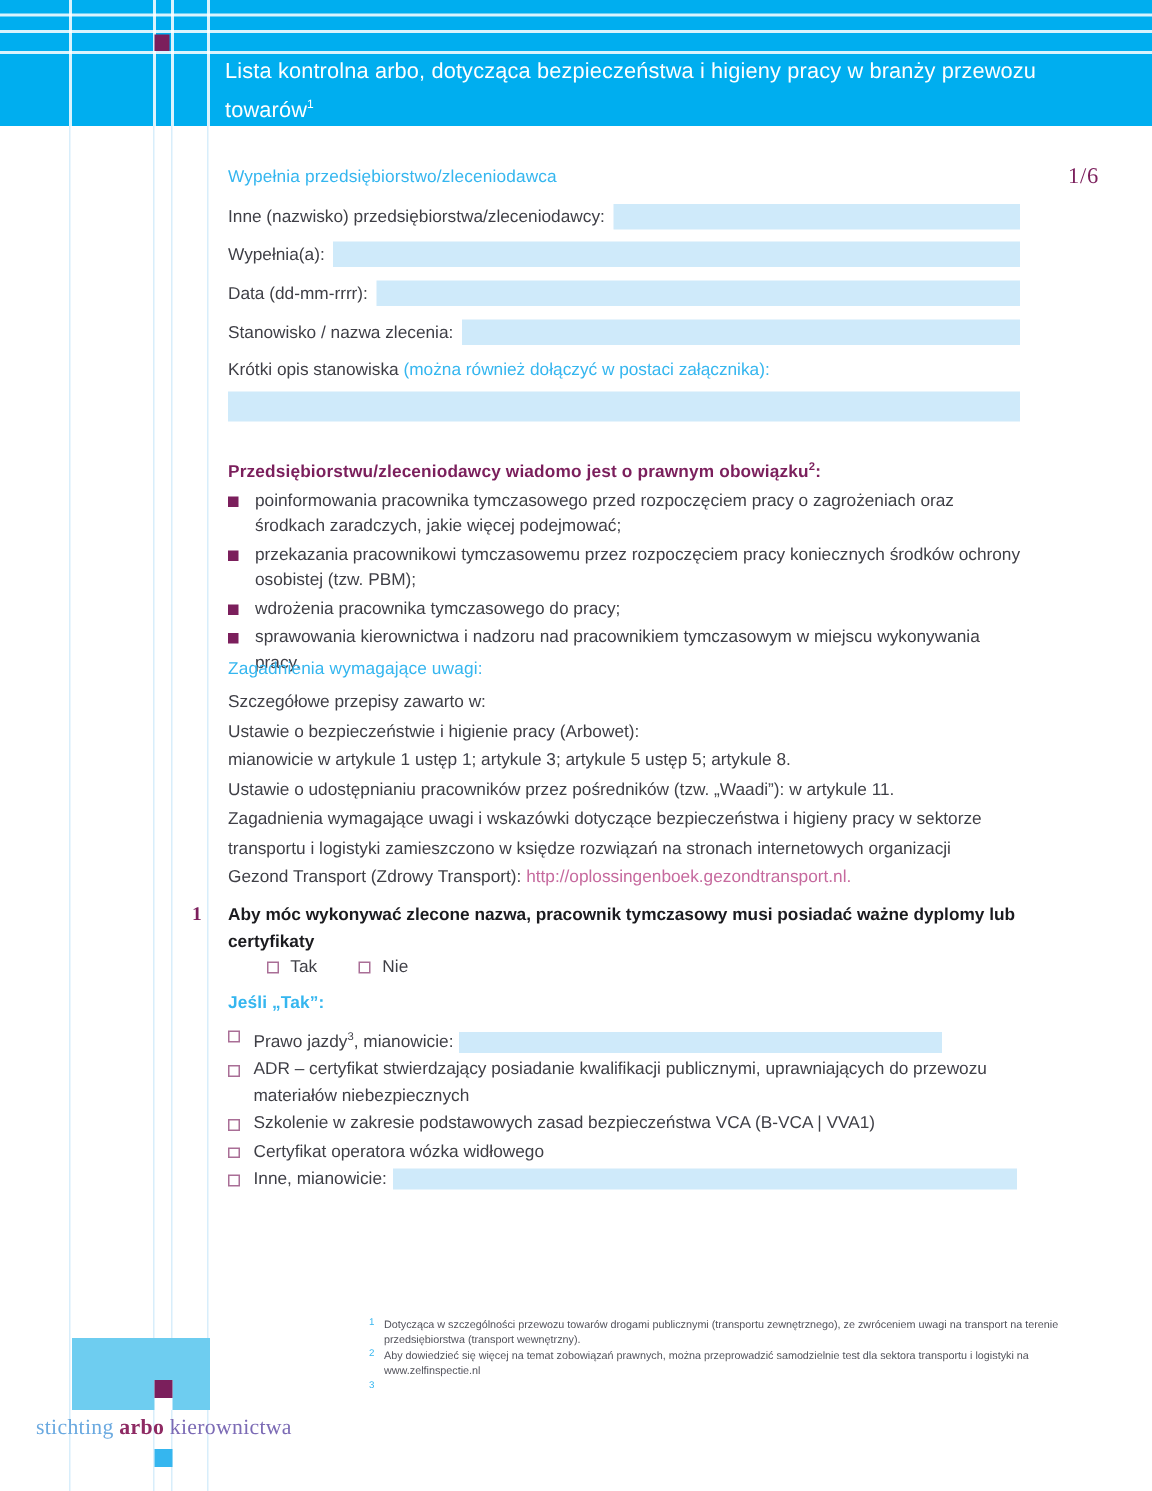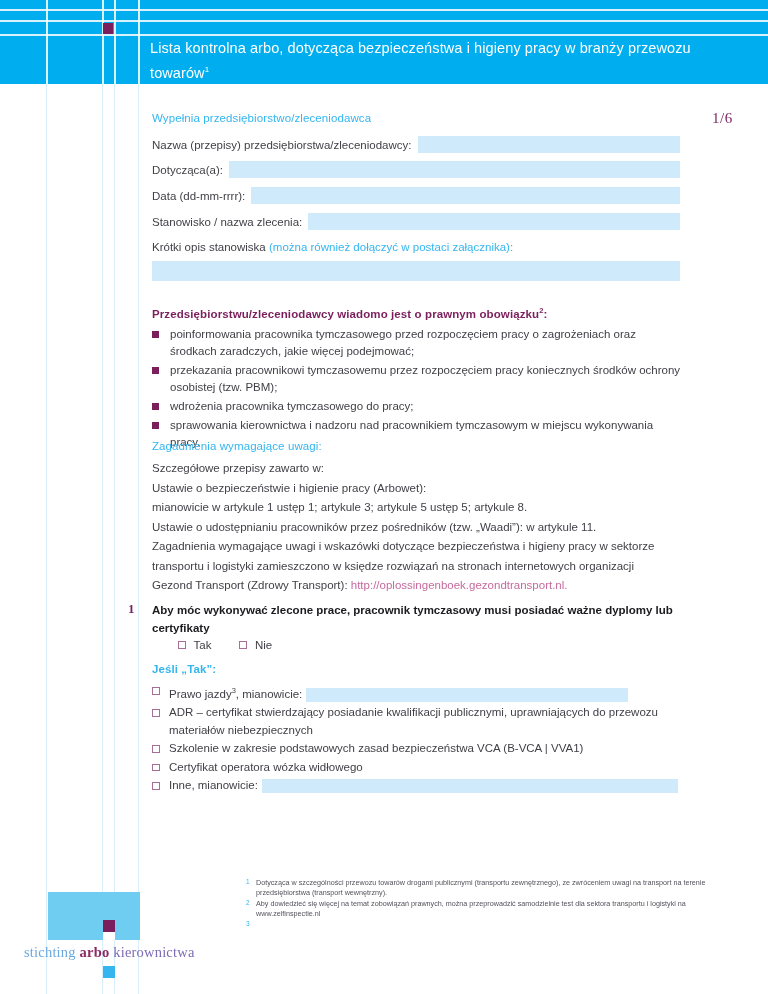--- a/index.html
+++ b/index.html
@@ -164,25 +164,25 @@
 </div>
 <div class="header-title"><span>Lista kontrolna arbo, dotycząca bezpieczeństwa i higieny pracy w branży przewozu towarów</span><sup>1</sup></div>
 
 <div class="content">
 
   <div class="page-num">1/6</div>
 
   <div class="sec-blue" style="top:112px;">Wypełnia przedsiębiorstwo/zleceniodawca</div>
 
   <div class="field-row" style="top:136px;">
-    <span class="field-label">Nazwa (przepisy) przedsiębiorstwa/zleceniodawcy:</span>
+    <span class="field-label">Inne (nazwisko) przedsiębiorstwa/zleceniodawcy:</span>
     <span class="field-box"></span>
   </div>
   <div class="field-row" style="top:161px;">
-    <span class="field-label">Dotycząca(a):</span>
+    <span class="field-label">Wypełnia(a):</span>
     <span class="field-box"></span>
   </div>
   <div class="field-row" style="top:187px;">
     <span class="field-label">Data (dd-mm-rrrr):</span>
     <span class="field-box"></span>
   </div>
   <div class="field-row" style="top:213px;">
     <span class="field-label">Stanowisko / nazwa zlecenia:</span>
     <span class="field-box"></span>
   </div>
@@ -207,21 +207,21 @@
     <div>Szczegółowe przepisy zawarto w:</div>
     <div>Ustawie o bezpieczeństwie i higienie pracy (Arbowet):</div>
     <div>mianowicie w artykule 1 ustęp 1; artykule 3; artykule 5 ustęp 5; artykule 8.</div>
     <div>Ustawie o udostępnianiu pracowników przez pośredników (tzw. „Waadi”): w artykule 11.</div>
     <div>Zagadnienia wymagające uwagi i wskazówki dotyczące bezpieczeństwa i higieny pracy w sektorze</div>
     <div>transportu i logistyki zamieszczono w księdze rozwiązań na stronach internetowych organizacji</div>
     <div><span>Gezond Transport (Zdrowy Transport): </span><span class="link">http://oplossingenboek.gezondtransport.nl.</span></div>
   </div>
 
   <div class="q-num" style="top:601px;">1</div>
-  <div class="q-title" style="top:601px;">Aby móc wykonywać zlecone prace, pracownik tymczasowy musi posiadać ważne dyplomy lub certyfikaty</div>
+  <div class="q-title" style="top:601px;">Aby móc wykonywać zlecone nazwa, pracownik tymczasowy musi posiadać ważne dyplomy lub certyfikaty</div>
 
   <div class="cbrow" style="top:639px;padding-left:26px;">
     <span class="cbox"></span>
       <span>Tak</span>
     <span class="gap"></span>
     <span class="cbox"></span>
       <span>Nie</span>
   </div>
 
   <div class="sec-blue" style="top:663px; font-weight:bold;">Jeśli „Tak”:</div>

